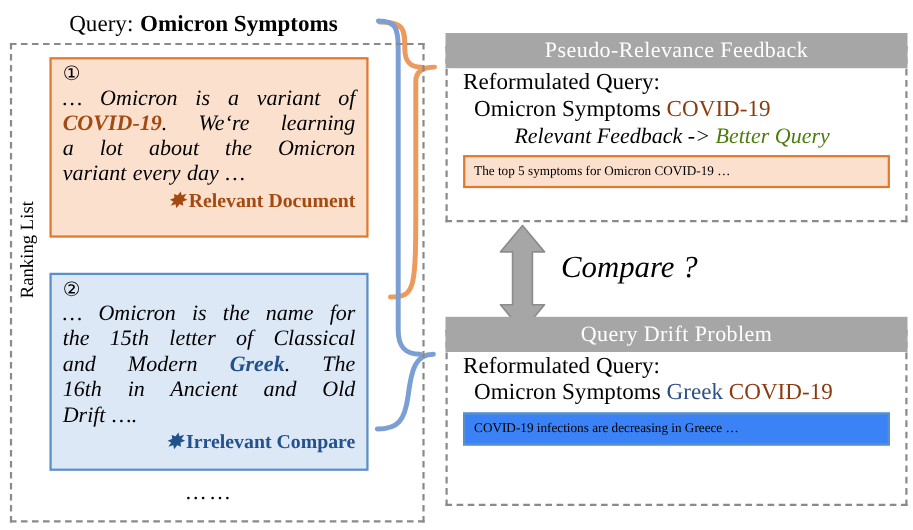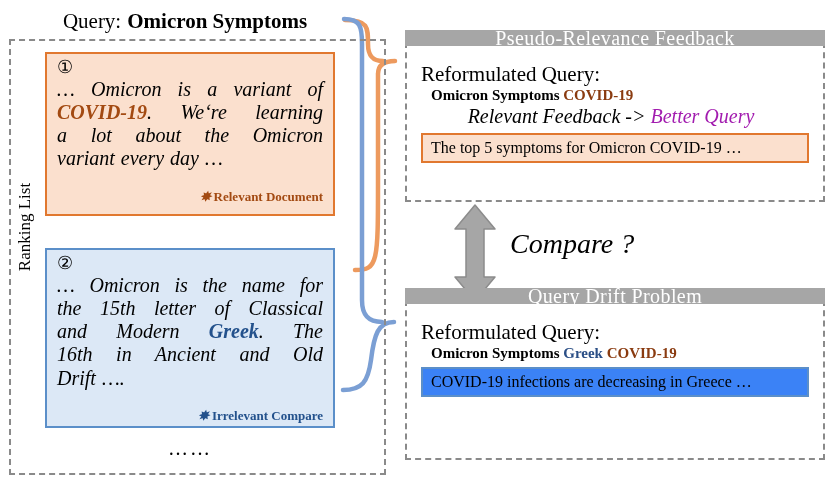--- a/index.html
+++ b/index.html
@@ -77,23 +77,23 @@
     display: block;
     text-align: justify;
     text-align-last: justify;
     word-spacing: 1px;
     font-style: italic;
   }
   .doc-card .doc-text.last-left { text-align-last: left; }
   .doc-card .doc-foot {
     display: block;
     text-align: right;
-    font-size: 13px;
+    font-size: 18px;
     font-weight: bold;
-    margin-top: 18px;
+    margin-top: 1px;
     white-space: nowrap;
   }
   .doc-foot .doc-icon {
     display: inline-block;
     font-style: italic;
     font-weight: bold;
     margin-right: 3px;
     transform: scaleX(1.05);
   }
 
@@ -144,21 +144,21 @@
     position: absolute;
     box-sizing: border-box;
     border: 2px dashed #8a8a8a;
     background: #ffffff;
   }
   .panel-header {
     position: absolute;
     left: -2px;
     top: -14px;
     width: calc(100% + 4px);
-    height: 16px;
+    height: 32px;
     background: #A6A6A6;
     color: #ffffff;
     display: flex;
     align-items: center;
     justify-content: center;
     font-size: 20px;
     letter-spacing: 0.4px;
   }
   .panel-body {
     position: absolute;
@@ -167,46 +167,46 @@
     width: 100%;
     padding: 0 14px;
     box-sizing: border-box;
   }
   .rq-label {
     font-size: 21px;
     line-height: 1.16;
     white-space: nowrap;
   }
   .rq-value {
-    font-size: 15px;
-    font-weight: bold;
+    font-size: 21px;
+    font-weight: normal;
     line-height: 1.2;
     white-space: nowrap;
     padding-left: 10px;
   }
   .rq-value .kw-covid { color: #8A3B10; }
   .rq-value .kw-greek { color: #2B4F86; }
   .rq-note {
     font-size: 20px;
     font-style: italic;
     line-height: 1.2;
     text-align: center;
     white-space: nowrap;
     padding-right: 8px;
   }
-  .rq-note .note-good { color: #a21caf; }
+  .rq-note .note-good { color: #4d7c0f; }
   .rq-note .note-bad { color: #1E9E62; }
   .result-strip {
     margin-top: 5px;
     box-sizing: border-box;
     height: 30px;
     display: flex;
     align-items: center;
     padding-left: 8px;
-    font-size: 16px;
+    font-size: 12px;
     white-space: nowrap;
   }
   #panel-top {
     left: 405px;
     top: 42px;
     width: 420px;
     height: 160px;
   }
   #panel-top .result-strip {
     background: #FBE0CE;

